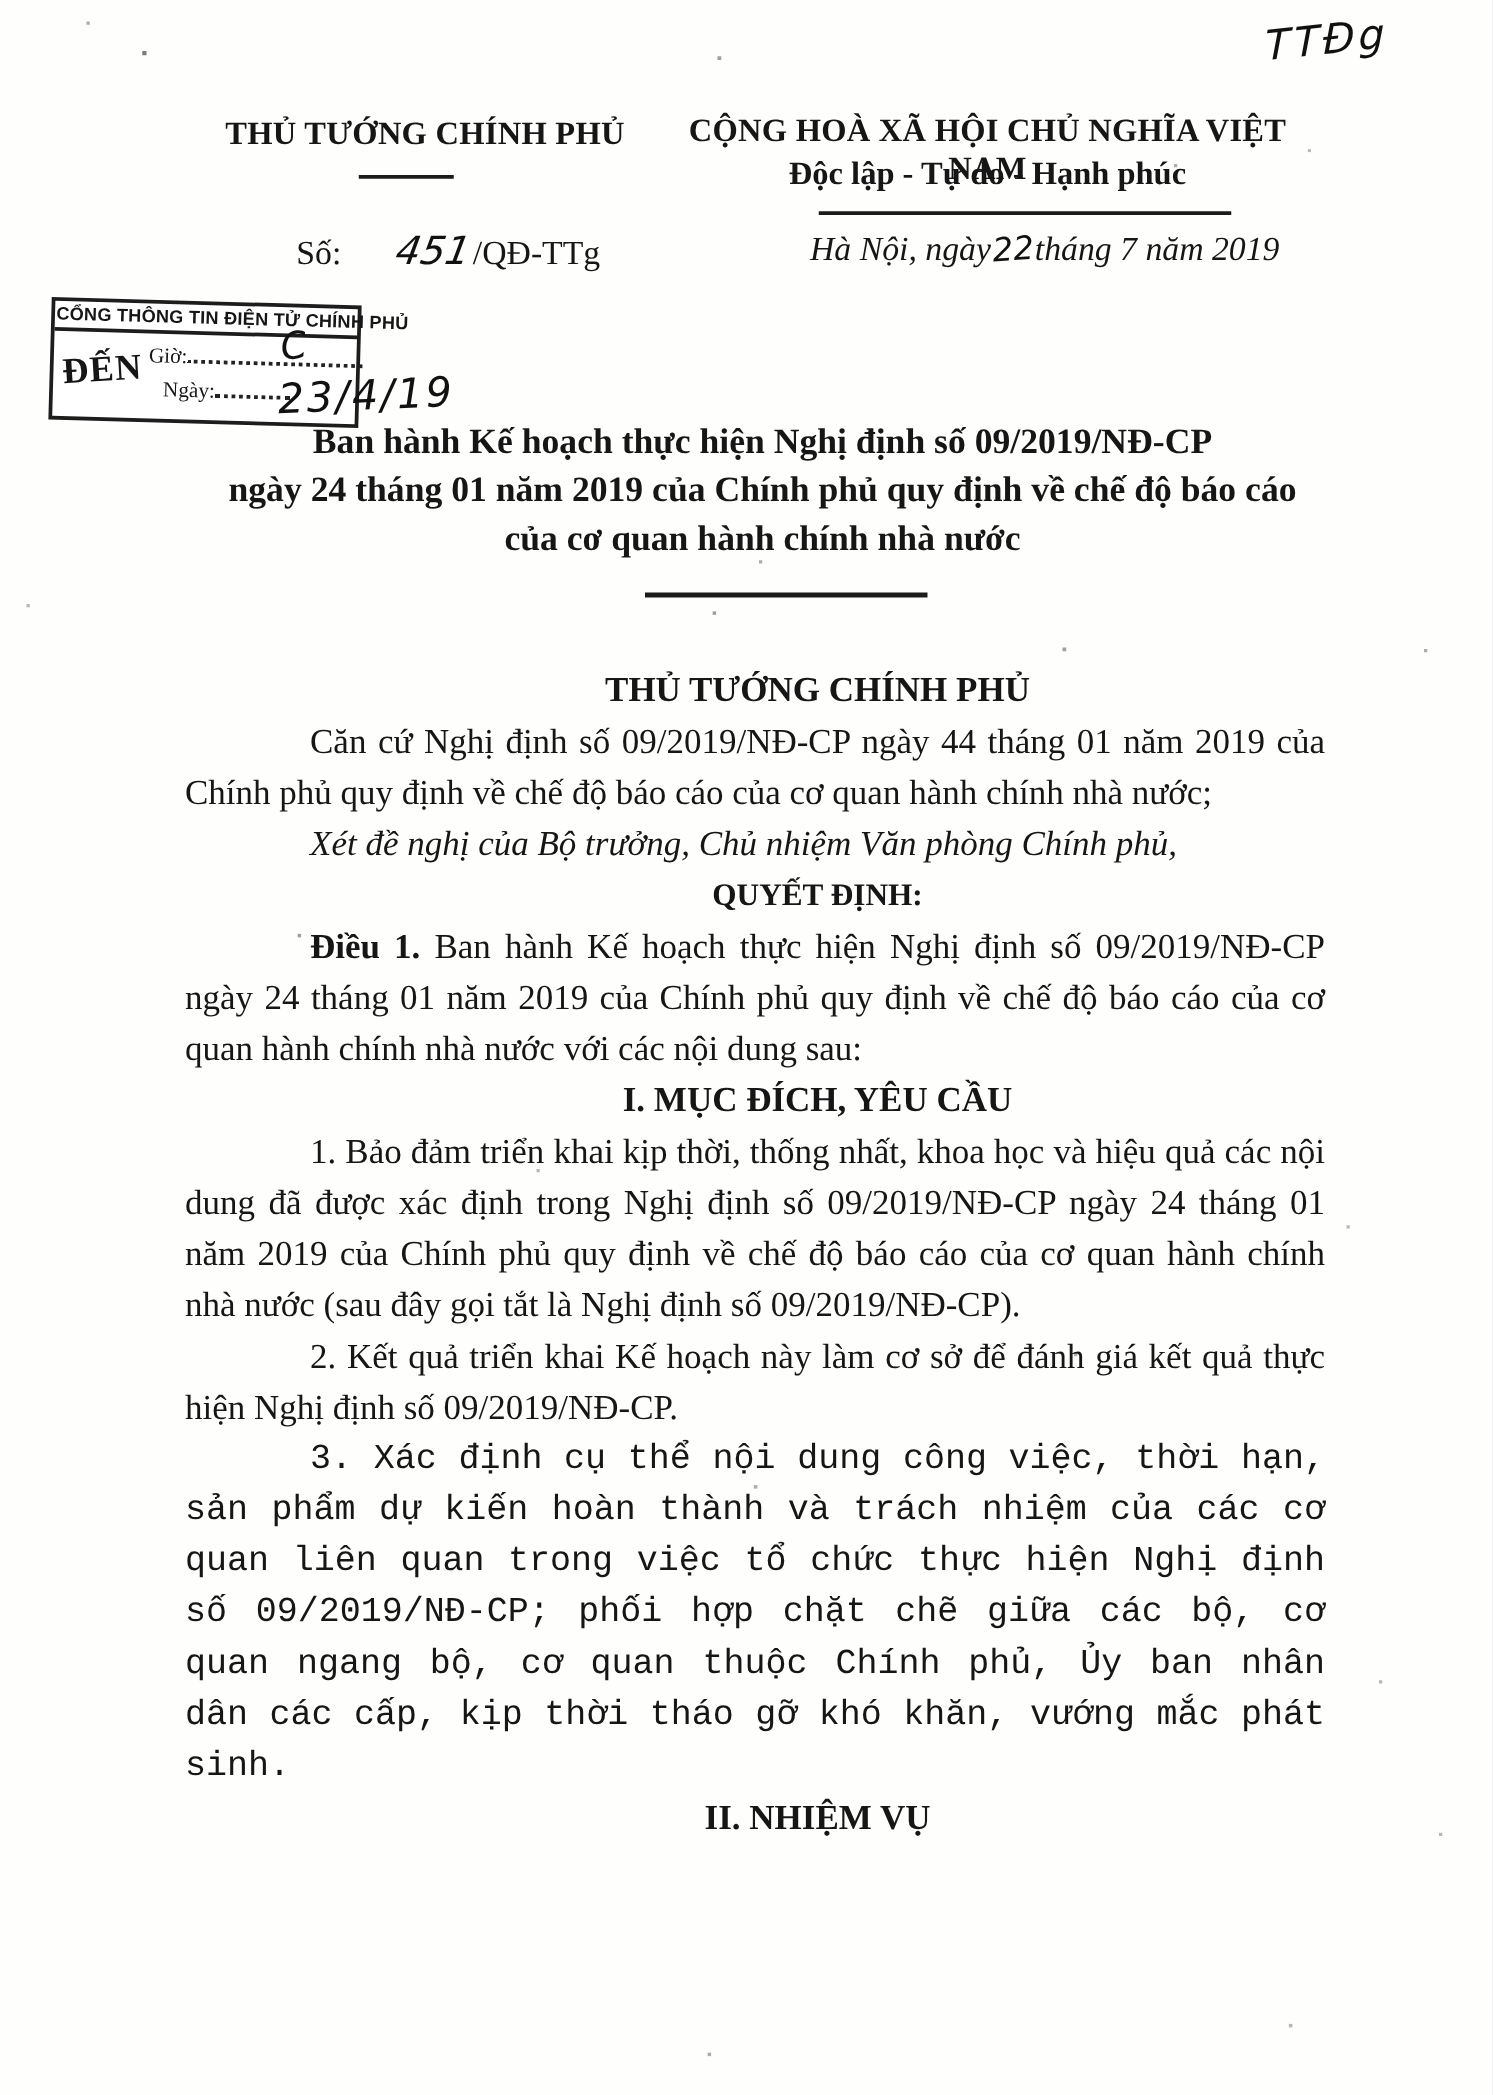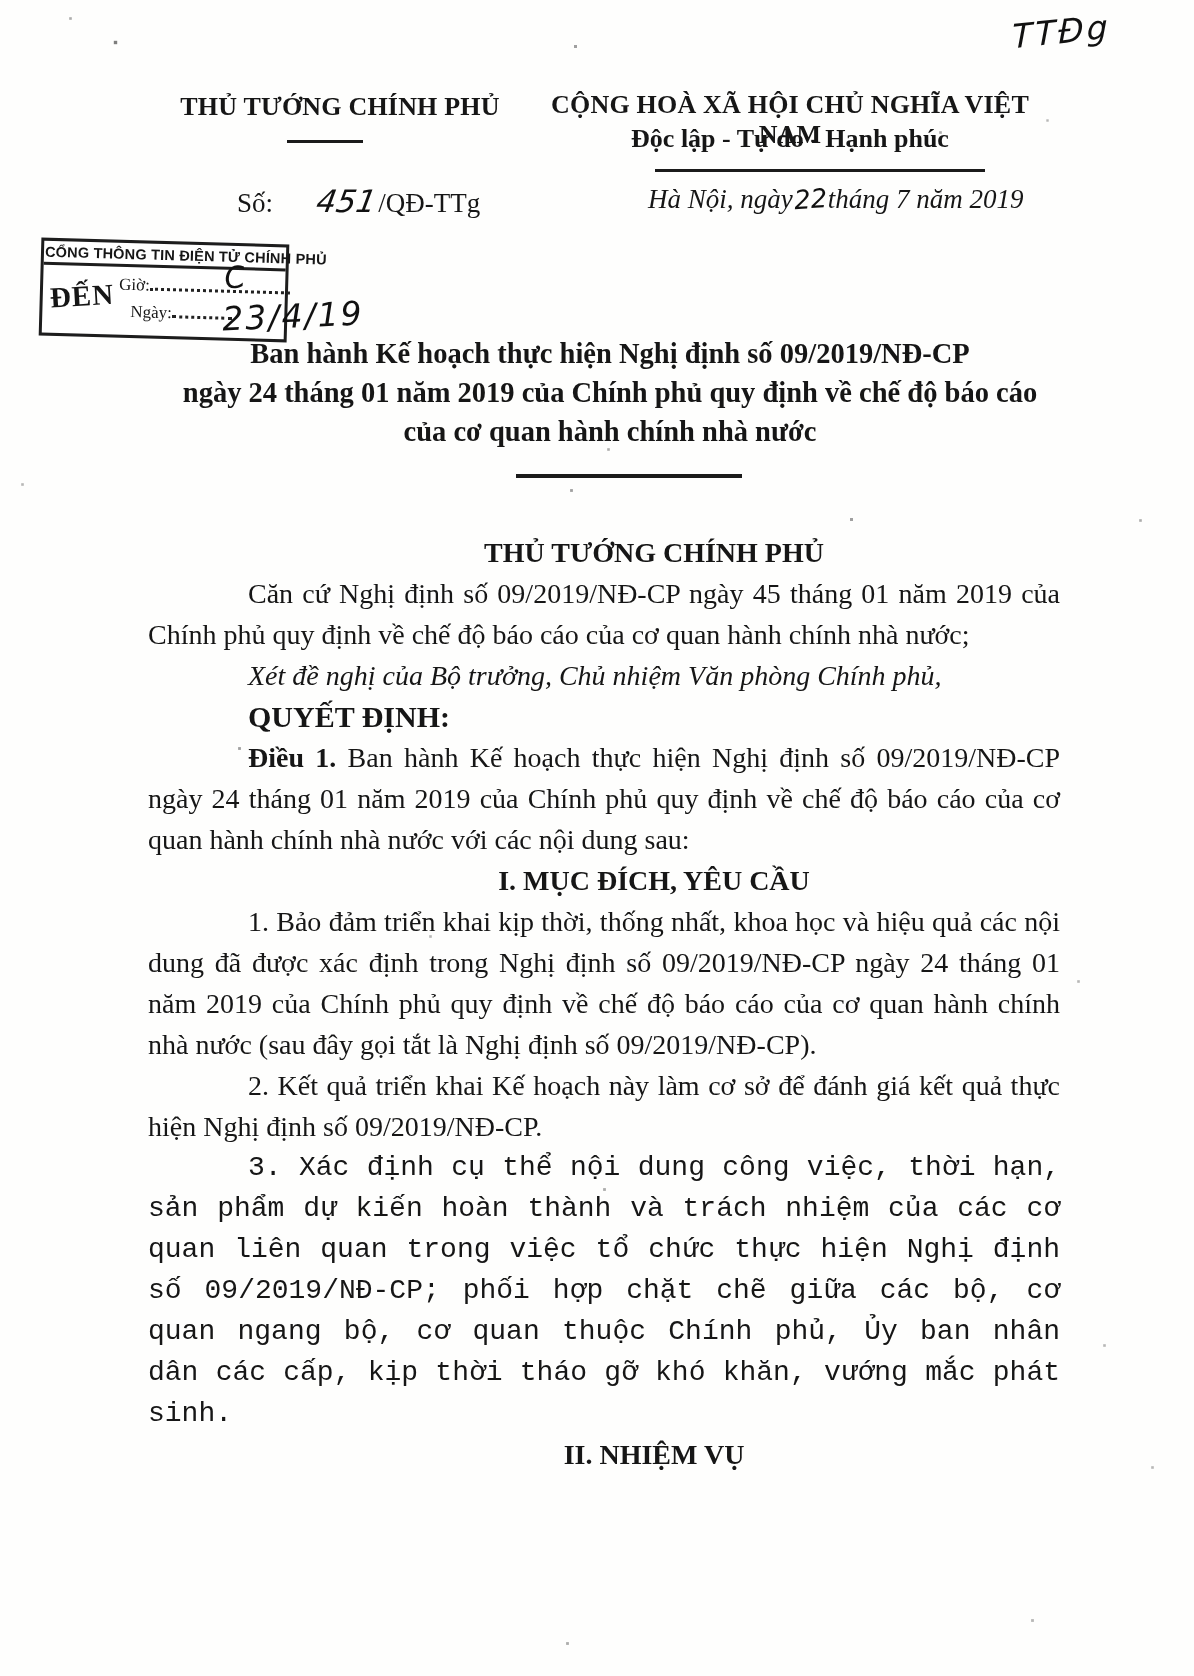--- a/index.html
+++ b/index.html
@@ -94,21 +94,21 @@
   .body{
     left:148px;top:532px;width:912px;
     font-size:28px;line-height:41px;
     text-align:justify;
   }
   .body p{margin:0;text-indent:100px;}
   .h-auth{text-align:center;font-weight:bold;text-indent:0;margin-bottom:13px;}
   .p1{margin-bottom:10px;}
   .p2{margin-bottom:7px;}
   .p3{margin-bottom:12px;}
-  .h-decide{font-weight:bold;text-indent:0;font-size:30px;margin-bottom:13px;}
+  .h-decide{text-align:center;font-weight:bold;text-indent:0;font-size:25px;margin-bottom:13px;}
   .art1{margin-bottom:8px;}
   .h-sec{font-weight:bold;text-indent:100px;margin-bottom:10px;text-align:center;}
   .i1{margin-bottom:8px;}
   .i2{margin-bottom:11px;}
   .i3{margin-bottom:6px;font-family:Liberation Mono, monospace;}
 
   
   .specks{left:0;top:0;width:1px;height:1px;background:transparent;
     box-shadow:
       115px 42px 0 1.2px rgba(20,20,20,.55),
@@ -175,21 +175,21 @@
   <div class="abs ctr b subtitle">
     <div>Ban hành Kế hoạch thực hiện Nghị định số 09/2019/NĐ-CP</div>
     <div>ngày 24 tháng 01 năm 2019 của Chính phủ quy định về chế độ báo cáo</div>
     <div>của cơ quan hành chính nhà nước</div>
   </div>
   <div class="abs inkline title-rule"></div>
 
   <div class="abs body">
     <p class="h-auth">THỦ TƯỚNG CHÍNH PHỦ</p>
 
-    <p class="p2">Căn cứ Nghị định số 09/2019/NĐ-CP ngày 45 tháng 01 năm 2019 của Chính phủ quy định về chế độ báo cáo của cơ quan hành chính nhà nước;</p>
+    <p class="p2">Căn cứ Nghị định số 09/2019/NĐ-CP ngày 44 tháng 01 năm 2019 của Chính phủ quy định về chế độ báo cáo của cơ quan hành chính nhà nước;</p>
     <p class="p3 it">Xét đề nghị của Bộ trưởng, Chủ nhiệm Văn phòng Chính phủ,</p>
 
     <p class="h-decide">QUYẾT ĐỊNH:</p>
 
     <p class="art1"><span class="b">Điều 1.</span><span> Ban hành Kế hoạch thực hiện Nghị định số 09/2019/NĐ-CP ngày 24 tháng 01 năm 2019 của Chính phủ quy định về chế độ báo cáo của cơ quan hành chính nhà nước với các nội dung sau:</span></p>
 
     <p class="h-sec">I. MỤC ĐÍCH, YÊU CẦU</p>
 
     <p class="i1">1. Bảo đảm triển khai kịp thời, thống nhất, khoa học và hiệu quả các nội dung đã được xác định trong Nghị định số 09/2019/NĐ-CP ngày 24 tháng 01 năm 2019 của Chính phủ quy định về chế độ báo cáo của cơ quan hành chính nhà nước (sau đây gọi tắt là Nghị định số 09/2019/NĐ-CP).</p>
     <p class="i2">2. Kết quả triển khai Kế hoạch này làm cơ sở để đánh giá kết quả thực hiện Nghị định số 09/2019/NĐ-CP.</p>

